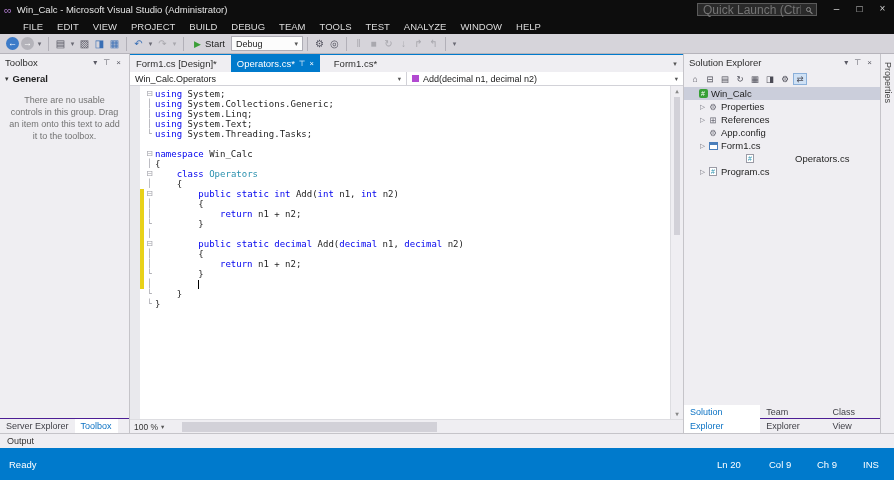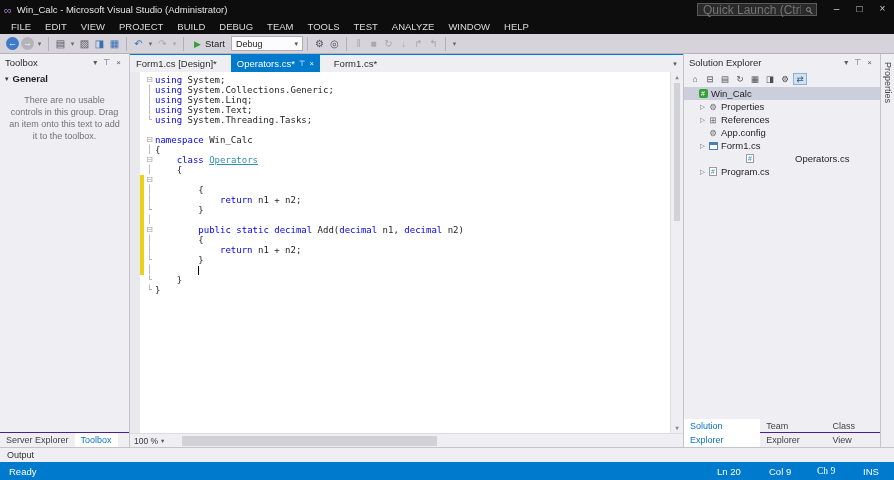--- a/index.html
+++ b/index.html
@@ -13,21 +13,21 @@
   .title-text { color:#e4e4e4; font-size:9.5px; }
   .title-spacer { flex:1; }
   .quick-launch { width:120px; height:13px; background:#2a2a2a; border:1px solid #5a5a5a; display:flex; align-items:center; margin-right:8px; }
   .quick-launch input { flex:1; min-width:0; background:transparent; border:0; outline:none; color:#9a9a9a; font-size:12px; padding:0 5px; font-family:inherit; }
   .mag { width:5px; height:5px; border:1px solid #8a8a8a; border-radius:50%; position:relative; margin-right:5px; flex:none; }
   .mag::after { content:""; position:absolute; width:4px; height:1px; background:#8a8a8a; transform:rotate(45deg); right:-3px; bottom:-2px; }
   .win-btns { display:flex; }
   .win-btn { width:23px; height:19px; color:#cfcfcf; text-align:center; line-height:18px; font-size:10px; }
 
   
-  .menubar { height:15px; background:#0d0d0d; display:flex; align-items:center; padding-left:4px; flex:none;text-align:center; }
+  .menubar { height:15px; background:#0d0d0d; display:flex; align-items:center; padding-left:16px; flex:none;text-align:center; }
   .menu-item { color:#dcdcdc; font-size:9.5px; padding:0 7px; }
 
   
   .toolbar { height:20px; background:#d6d4da; border-bottom:1px solid #b6b4bb; display:flex; align-items:center; padding-left:5px; flex:none; }
   .tb-icon { width:15px; text-align:center; font-size:10px; color:#52525e; flex:none; }
   .tb-icon.dd { width:9px; font-size:7px; color:#6a6a74; }
   .tb-icon.blue { color:#3a6fb5; }
   .tb-icon.disabled { color:#a9a8ae; }
   .tb-icon.circle-blue,.tb-icon.circle-gray { width:13px; height:13px; line-height:12px; border-radius:50%; color:#fff; font-size:9px; margin:0 1px; }
   .tb-icon.circle-blue { background:#3d7bc8; }
@@ -79,21 +79,21 @@
   .code-area { flex:1; position:relative; font-family:"DejaVu Sans Mono",monospace; font-size:9px; overflow:hidden; min-height:0; }
   .margin-strip { position:absolute; left:0; top:0; bottom:0; width:10px; background:#e9e9ed; }
   .code-lines { position:absolute; left:0; top:3px; right:13px; }
   .code-line { display:flex; height:10px; line-height:10px; }
   .m-ind { width:10px; flex:none; }
   .m-chg { width:4px; flex:none; }
   .m-chg.on { background:#e8d118; }
   .m-out { width:11px; flex:none; text-align:center; color:#9a9aa2; font-size:8px; font-family:"DejaVu Sans",sans-serif; }
   .m-txt { white-space:pre; color:#1e1e1e; }
   .c-k { color:#0000ee; }
-  .c-t { color:#2b91af;text-decoration:underline; }
+  .c-t { color:#2b91af; }
   .c-p { color:#1e1e1e; }
   .caret { display:inline-block; width:1px; height:9px; background:#000; vertical-align:text-bottom; }
   .v-scroll { position:absolute; right:0; top:0; bottom:0; width:13px; background:#efeef2; border-left:1px solid #dddde1; }
   .v-arrow { height:10px; text-align:center; font-size:6px; color:#888; line-height:10px; }
   .v-arrow.bottom { position:absolute; bottom:0; left:0; right:0; }
   .v-thumb { position:absolute; left:3px; right:3px; top:11px; height:138px; background:#d2d1d8; }
   .editor-bottom { height:14px; background:#efeef2; border-top:1px solid #dddde1; display:flex; align-items:center; flex:none; }
   .zoom-combo { width:42px; display:flex; align-items:center; gap:3px; font-size:8.5px; color:#333; padding:0 4px; flex:none; }
   .zoom-combo .ddg { font-size:6.5px; color:#555; }
   .h-track { flex:1; position:relative; height:100%; }
@@ -114,24 +114,24 @@
   .ic-form { width:9px; height:8px; background:#fff; border:1px solid #4a7ebb; border-top:3px solid #4a7ebb; }
   .ic-cs { width:8px; height:9px; background:#fff; border:1px solid #9a9aa5; color:#2b91af; font-size:7px; line-height:7px; text-align:center; }
   .t-label { margin-left:2px; white-space:nowrap; }
 
   
   .props-strip { width:14px; background:#efeef2; border-left:1px solid #c5c4c9; flex:none; }
   .props-strip span { writing-mode:vertical-rl; font-size:9px; color:#444; padding-top:8px; display:block; margin-left:2px; }
 
   
   .output-row { height:15px; background:#efeef2; border-top:1px solid #c5c4c9; display:flex; align-items:center; font-size:9px; color:#333; padding-left:7px; flex:none; }
-  .statusbar { height:18px; background:#007acc; color:#fff; display:flex; align-items:center; font-size:9.5px; padding:0 9px; flex:none; }
+  .statusbar { height:32px; background:#007acc; color:#fff; display:flex; align-items:center; font-size:9.5px; padding:0 9px; flex:none; }
   .status-right { margin-left:auto; display:flex; }
   .st-f { text-align:left; }
-  .st-ln { width:52px; } .st-col { width:48px; } .st-ch { width:46px;font-family:Liberation Serif, serif; } .st-ins { width:22px; }
+  .st-ln { width:52px; } .st-col { width:48px; } .st-ch { width:46px; } .st-ins { width:22px; }
   .pin-rot { display:inline-block; }
 </style>
 </head>
 <body>
 
 <div class="window">
 
   <div class="titlebar">
     <span class="vs-logo">∞</span>
     <span class="title-text">Win_Calc - Microsoft Visual Studio (Administrator)</span>
@@ -231,20 +231,31 @@
               <span class="tico pin-rot">⊤</span>
               <span class="tico">×</span>
             </div>
             <div class="etab">
               <span>Form1.cs*</span>
             </div>
           </div>
         <div class="tab-spacer"></div>
         <div class="tab-drop">▾</div>
       </div>
+      <div class="nav-bar">
+        <div class="nav-combo">
+          <span>Win_Calc.Operators</span>
+          <span class="ddg">▾</span>
+        </div>
+        <div class="nav-combo">
+          <span class="method-icon"></span>
+          <span>Add(decimal n1, decimal n2)</span>
+          <span class="ddg">▾</span>
+        </div>
+      </div>
       <div class="code-area">
         <div class="margin-strip"></div>
         <div class="code-lines">
             <div class="code-line">
               <span class="m-ind"></span>
               <span class="m-chg"></span>
               <span class="m-out">⊟</span>
               <span class="m-txt"><span class="c-k">using</span><span class="c-p"> System;</span></span>
             </div>
             <div class="code-line">
@@ -298,20 +309,21 @@
             <div class="code-line">
               <span class="m-ind"></span>
               <span class="m-chg"></span>
               <span class="m-out">│</span>
               <span class="m-txt"><span class="c-p">    {</span></span>
             </div>
             <div class="code-line">
               <span class="m-ind"></span>
               <span class="m-chg on"></span>
               <span class="m-out">⊟</span>
+              <span class="m-txt"><span class="c-p">        </span><span class="c-k">public</span><span class="c-p"> </span><span class="c-k">static</span><span class="c-p"> </span><span class="c-k">int</span><span class="c-p"> Add(</span><span class="c-k">int</span><span class="c-p"> n1, </span><span class="c-k">int</span><span class="c-p"> n2)</span></span>
             </div>
             <div class="code-line">
               <span class="m-ind"></span>
               <span class="m-chg on"></span>
               <span class="m-out">│</span>
               <span class="m-txt"><span class="c-p">        {</span></span>
             </div>
             <div class="code-line">
               <span class="m-ind"></span>
               <span class="m-chg on"></span>

